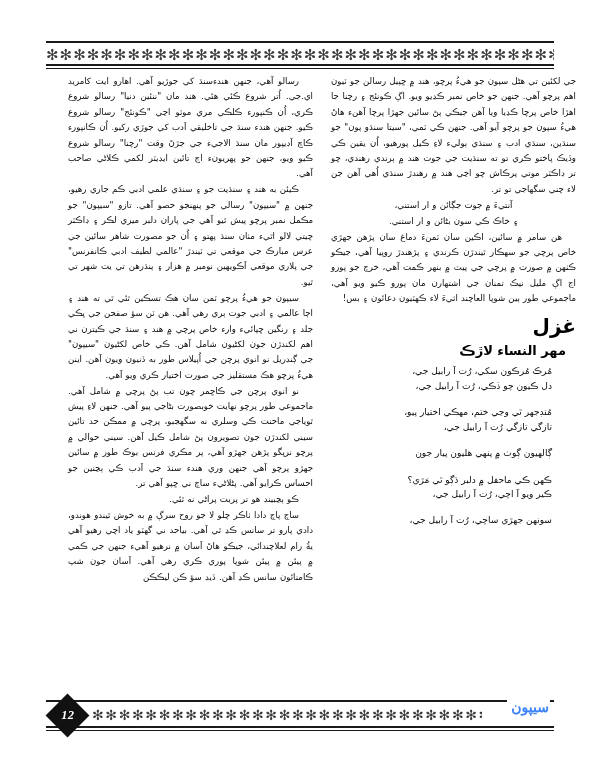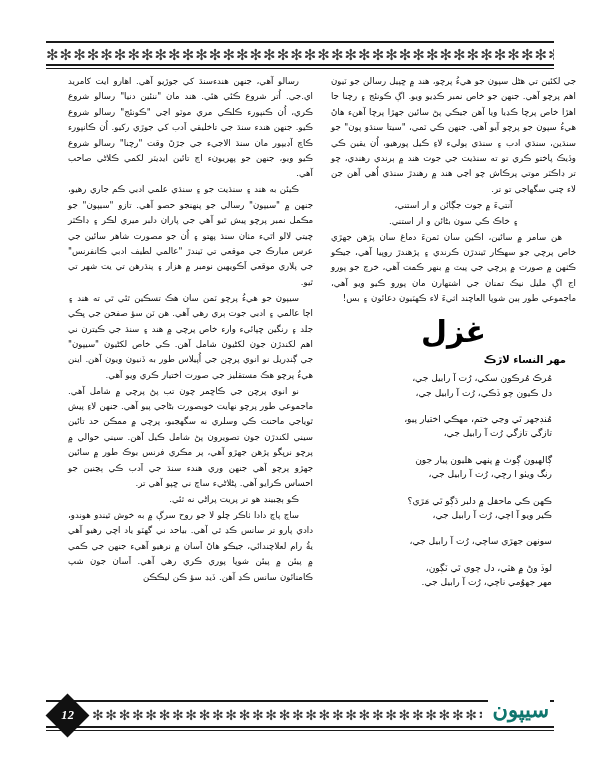--- a/index.html
+++ b/index.html
@@ -93,35 +93,34 @@
     line-height: 15.4px;
     letter-spacing: 0px;
     word-spacing: 0.5px;
     margin: 0 0 0.5px 0;
     color: #0a0a0a;
   }
   .para.indent { text-indent: 14px; }
 
   
   .poem-heading {
-    text-align: center;
-    font-family: "DejaVu Sans", "Liberation Sans", sans-serif;
-    font-size: 30px;
+    font-family: "DejaVu Sans", "Liberation Sans", sans-serif;
+    font-size: 20px;
     font-weight: bold;
     line-height: 1.05;
     margin: 9px 0 6px 0;
     letter-spacing: -0.5px;
     color: #000;
   }
   .poem-byline {
     direction: rtl;
     text-align: right;
     padding-right: 10px;
     font-family: "DejaVu Sans", "Liberation Sans", sans-serif;
-    font-size: 10px;
+    font-size: 13px;
     font-weight: bold;
     line-height: 1.3;
     margin: 0 0 5px 0;
     color: #000;
   }
   .stanza {
     direction: rtl;
     margin: 0 0 12px 0;
   }
   .verse {
@@ -161,25 +160,25 @@
     font-weight: bold;
     font-size: 12.5px;
     line-height: 1;
     letter-spacing: 0.3px;
   }
 
   .footer-brand {
     position: absolute;
     right: 50px;
     top: 698px;
-    font-family: Liberation Serif, serif;
-    font-size: 21px;
+    font-family: Liberation Sans, sans-serif;
+    font-size: 14px;
     font-weight: bold;
     line-height: 1;
-    color: #0f766e;
+    color: #3b82f6;
     direction: rtl;
     z-index: 5;
     background: #fff;
     padding: 2px 1px 3px 4px;
     letter-spacing: -0.5px;
   }
 
   .footer-glyph-strip {
     position: absolute;
     left: 92px;
@@ -232,32 +231,27 @@
         <div class="stanza">
           <div class="verse">مُرڪ مُرڪون سکي، رُت آ رابيل جي،</div>
           <div class="verse">دل ڪيون چو ڏڪي، رُت آ رابيل جي،</div>
         </div>
         <div class="stanza">
           <div class="verse">مُنڊجهر ٿي وڃي ختم، مهڪي اختيار پيو،</div>
           <div class="verse">تازگي تازگي رُت آ رابيل جي،</div>
         </div>
         <div class="stanza">
           <div class="verse">ڳالهيون ڳوٺ ۾ پنهي هليون پيار جون</div>
-          <div class="verse">رنگ ويٺو ا رڇي، رُت آ رابيل جي،</div>
         </div>
         <div class="stanza">
           <div class="verse">ڪهن ڪي ماحفل ۾ دلبر ڌڳو ٿي مَڙي؟</div>
           <div class="verse">ڪير ويو آ اچي، رُت آ رابيل جي،</div>
         </div>
         <div class="stanza">
           <div class="verse">سونهن جهڙي ساچي، رُت آ رابيل جي،</div>
-        </div>
-        <div class="stanza">
-          <div class="verse">لوڏ وڻ ۾ هٽي، دل چوي ٿي ٽڳون،</div>
-          <div class="verse">مهر جهوُمي ناچي، رُت آ رابيل جي.</div>
         </div>
       </div>
     </div>
 
   </div>
 
   <div class="rule thick" id="footer-rule-top"></div>
   <div class="footer-glyph-strip" id="footer-glyphs">✻✻✻✻✻✻✻✻✻✻✻✻✻✻✻✻✻✻✻✻✻✻✻✻✻✻✻✻✻✻✻✻</div>
   <div class="rule thick" id="footer-rule-bot"></div>
   <div class="rule thin" id="footer-rule-bot2"></div>

